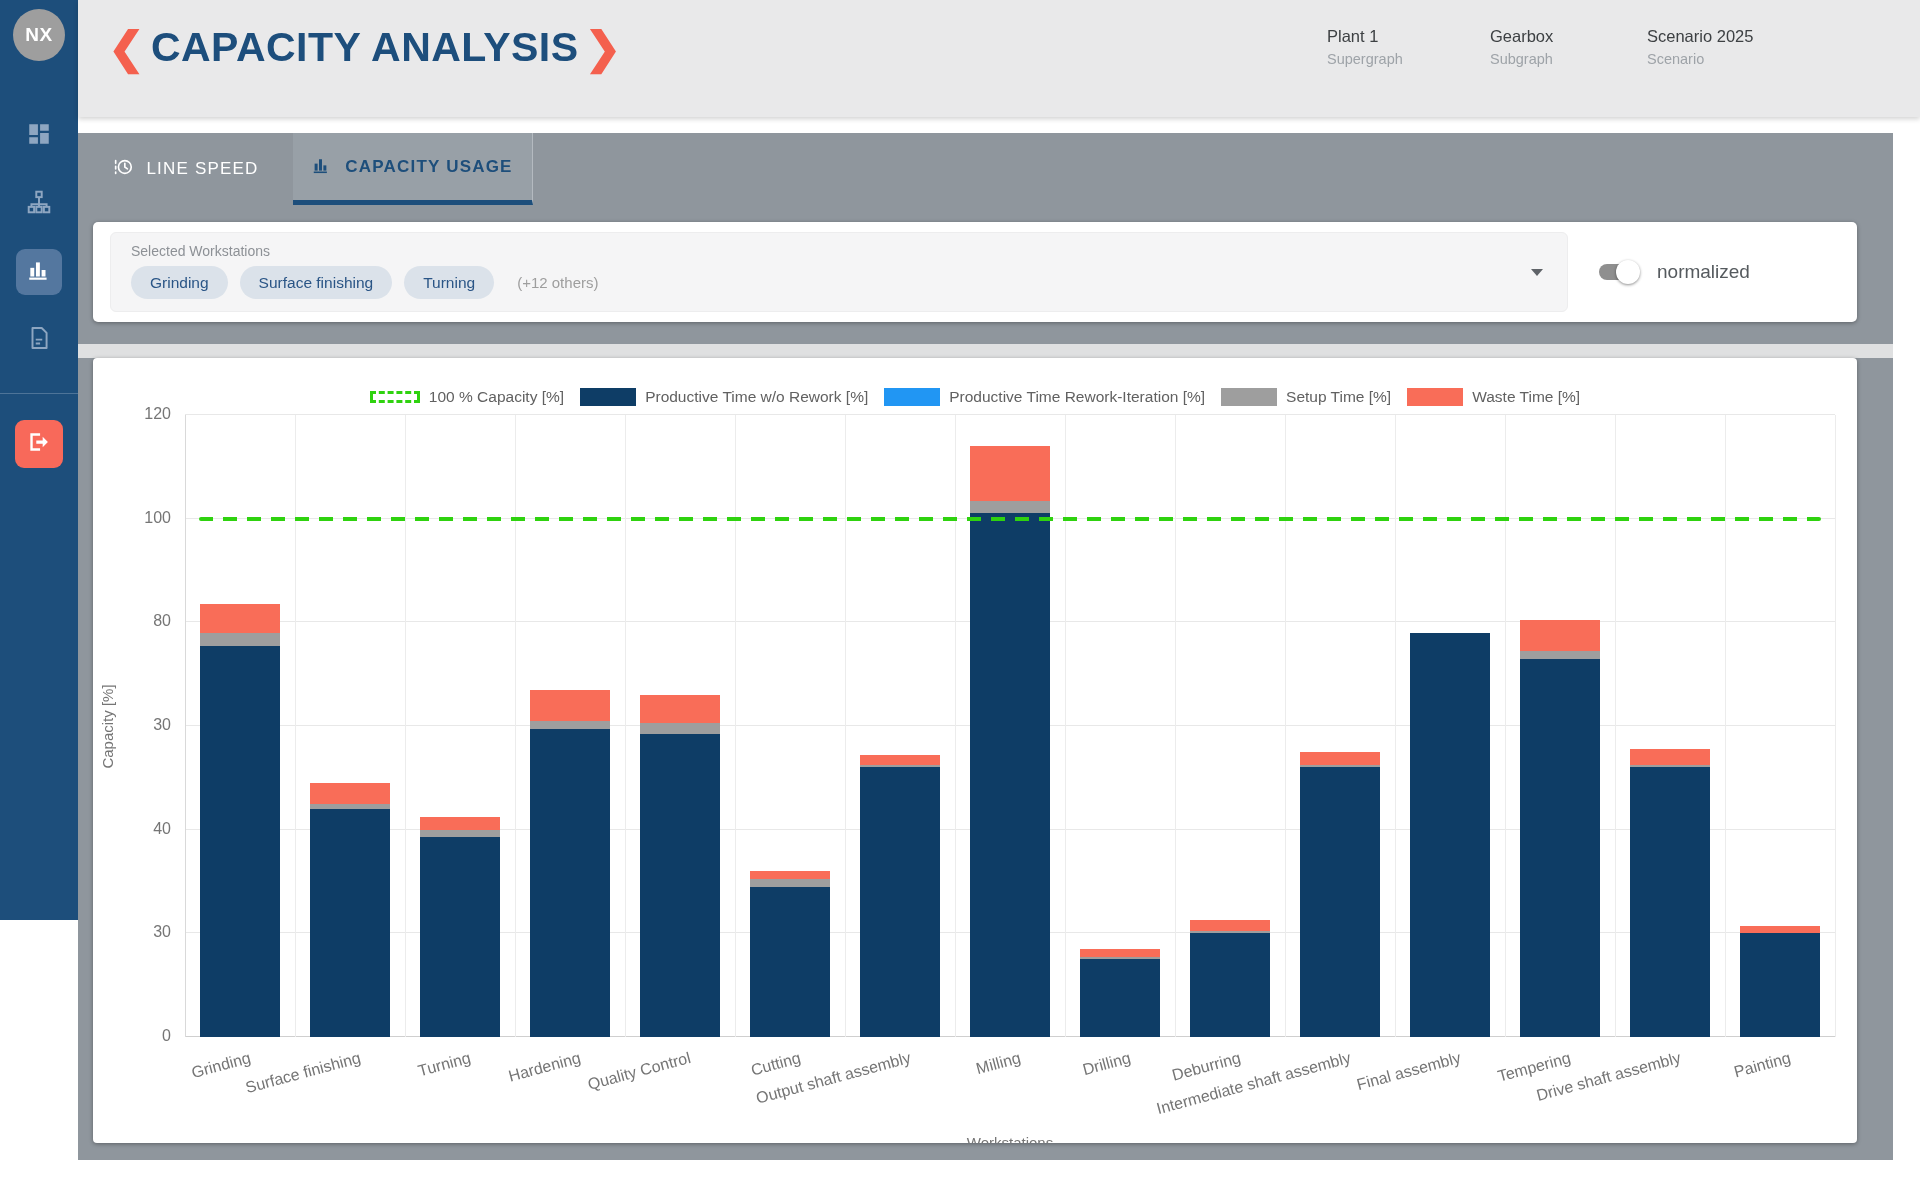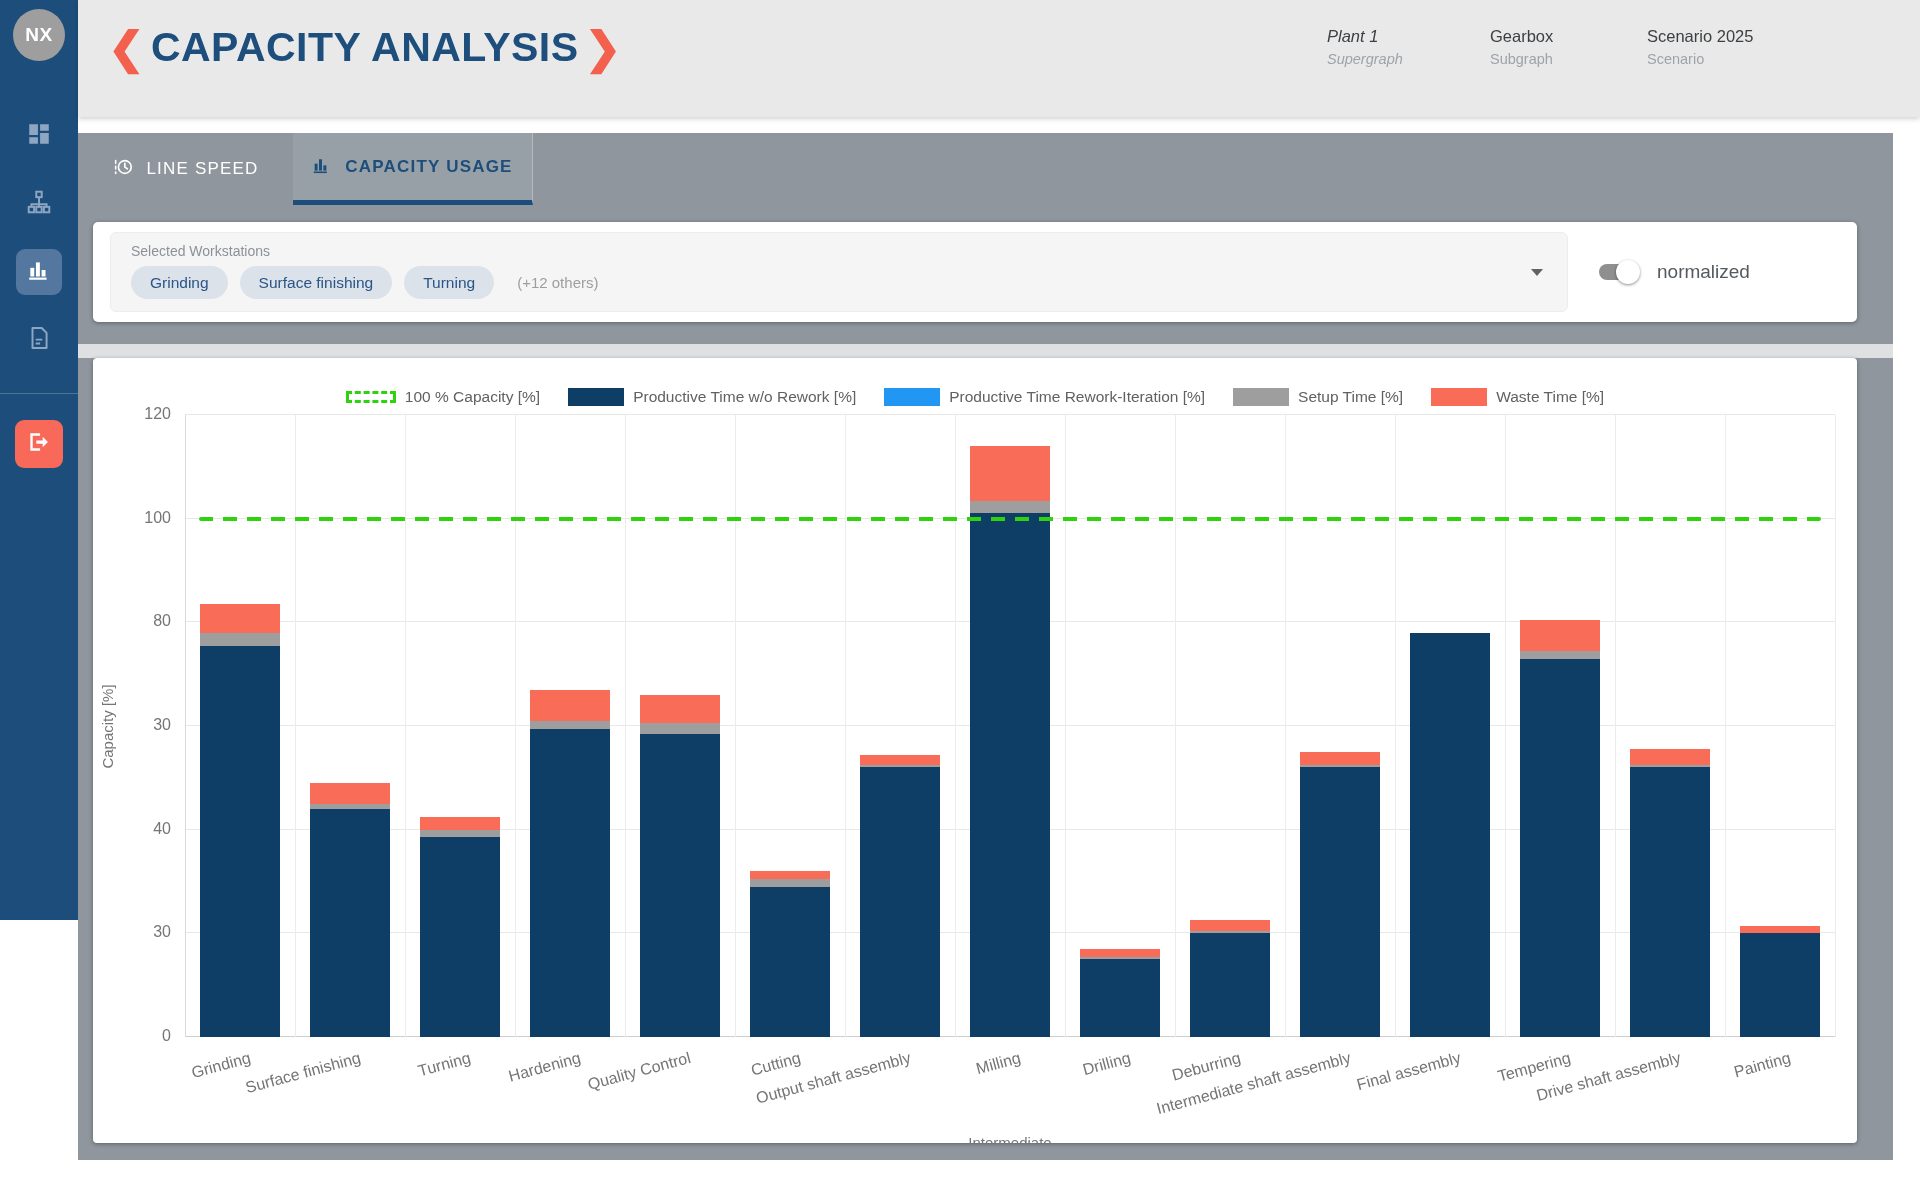--- a/index.html
+++ b/index.html
@@ -16,21 +16,21 @@
   .logout-btn { margin-top:26px; width:48px; height:48px; border-radius:9px; background:#f8695a; display:flex; align-items:center; justify-content:center; cursor:pointer; }
 
   
   .header { position:absolute; left:78px; top:0; width:1842px; height:117px; background:#e9e9ea; box-shadow:0 2px 5px rgba(0,0,0,0.18); }
   .title-row { position:absolute; left:30px; top:24px; display:flex; align-items:center; }
   .chev { color:#f4604e; font-size:44px; font-weight:bold; line-height:1; }
   .page-title { color:#1d4e7c; font-size:41px; font-weight:bold; letter-spacing:.5px; margin:0 6px; }
   .ctx { position:absolute; top:27px; width:150px; }
   .ctx .l { font-size:16.5px; color:#3d4043; }
   .ctx .s { font-size:14.5px; color:#9ea3a8; margin-top:5px; }
-  .ctx1 { left:1249px;font-style:italic; } .ctx2 { left:1412px; } .ctx3 { left:1569px; width:190px; }
+  .ctx1 { left:1249px; } .ctx2 { left:1412px; } .ctx3 { left:1569px; width:190px; }
 
   
   .panel { position:absolute; left:78px; top:133px; width:1815px; height:1027px; background:#8f969d; }
 
   
   .tabbar { position:absolute; left:0; top:0; width:100%; height:72px; display:flex; }
   .tab { height:72px; display:flex; align-items:center; justify-content:center; gap:12px; font-size:17px; letter-spacing:1.2px; cursor:pointer; }
   .tab.active { width:240px; background:#98a0a7; color:#1d4e7b; font-weight:bold; border-bottom:5px solid #1d4e7b; border-right:1px solid #b4bac0; }
   .tab.inactive { width:215px; color:#ffffff; font-weight:500; }
 
@@ -44,21 +44,21 @@
   .caret { position:absolute; right:24px; top:36px; width:0; height:0; border-left:6px solid transparent; border-right:6px solid transparent; border-top:7px solid #5f6368; cursor:pointer; }
   .toggle-group { position:absolute; left:1506px; top:0; height:100px; display:flex; align-items:center; gap:18px; }
   .switch { position:relative; width:40px; height:16px; background:#8f8f8f; border-radius:8px; cursor:pointer; }
   .switch .thumb { position:absolute; left:17px; top:-4px; width:24px; height:24px; border-radius:50%; background:#ffffff; box-shadow:0 1px 3px rgba(0,0,0,0.45); }
   .toggle-label { font-size:19px; color:#555a5e; }
 
   .strip { position:absolute; left:0; top:211px; width:100%; height:14px; background:#dfe0e1; }
 
   
   .chart-card { position:absolute; left:15px; top:225px; width:1764px; height:785px; background:#ffffff; border-radius:4px; box-shadow:0 1px 4px rgba(0,0,0,0.35); overflow:hidden; }
-  .legend { position:absolute; left:0; top:30px; width:100%; display:flex; justify-content:center; align-items:center; gap:28px; }
+  .legend { position:absolute; left:0; top:30px; width:100%; display:flex; justify-content:center; align-items:center; gap:16px; }
   .legend-item { display:flex; align-items:center; gap:9px; }
   .legend-swatch { width:56px; height:18px; }
   .legend-swatch.dashed { width:50px; height:12px; background:#fff; border:3px dashed #2fd20f; }
   .legend-text { font-size:15.5px; color:#616161; }
 
   .plot { position:absolute; left:92px; top:57px; width:1650px; height:622px; }
   .hgrid { position:absolute; left:0; width:100%; height:1px; background:#e8e8e8; }
   .vgrid { position:absolute; top:0; width:1px; height:100%; background:#ececec; }
   .ytick { position:absolute; left:-64px; width:50px; text-align:right; font-size:16px; color:#757575; }
   .ylabel-wrap { position:absolute; left:-88px; top:0; width:20px; height:622px; display:flex; align-items:center; justify-content:center; }
@@ -333,17 +333,17 @@
             <div class="seg" style="bottom: 272.125px; height: 15.55px; background: rgb(249, 109, 88);"></div>
           </div>
           <div class="xlabel" style="left: 1493px; top: 634px;">Drive shaft assembly</div>
           <div class="bar" style="left: 1555px; height: 622px;">
             <div class="seg" style="bottom: 0px; height: 103.667px; background: rgb(14, 61, 102);"></div>
             <div class="seg" style="bottom: 103.667px; height: 7.775px; background: rgb(249, 109, 88);"></div>
           </div>
           <div class="xlabel" style="left: 1603px; top: 634px;">Painting</div>
           <div class="refline" style="left: 14px; right: 14px; bottom: 516.333px; background: repeating-linear-gradient(to right, rgb(47, 210, 15) 0px, rgb(47, 210, 15) 14px, transparent 14px, transparent 24px);"></div>
         </div>
-      <div class="xtitle">Intermediate</div>
+      <div class="xtitle">Workstations</div>
     </div>
 
   </div>
 </div>
 
 </body></html>

